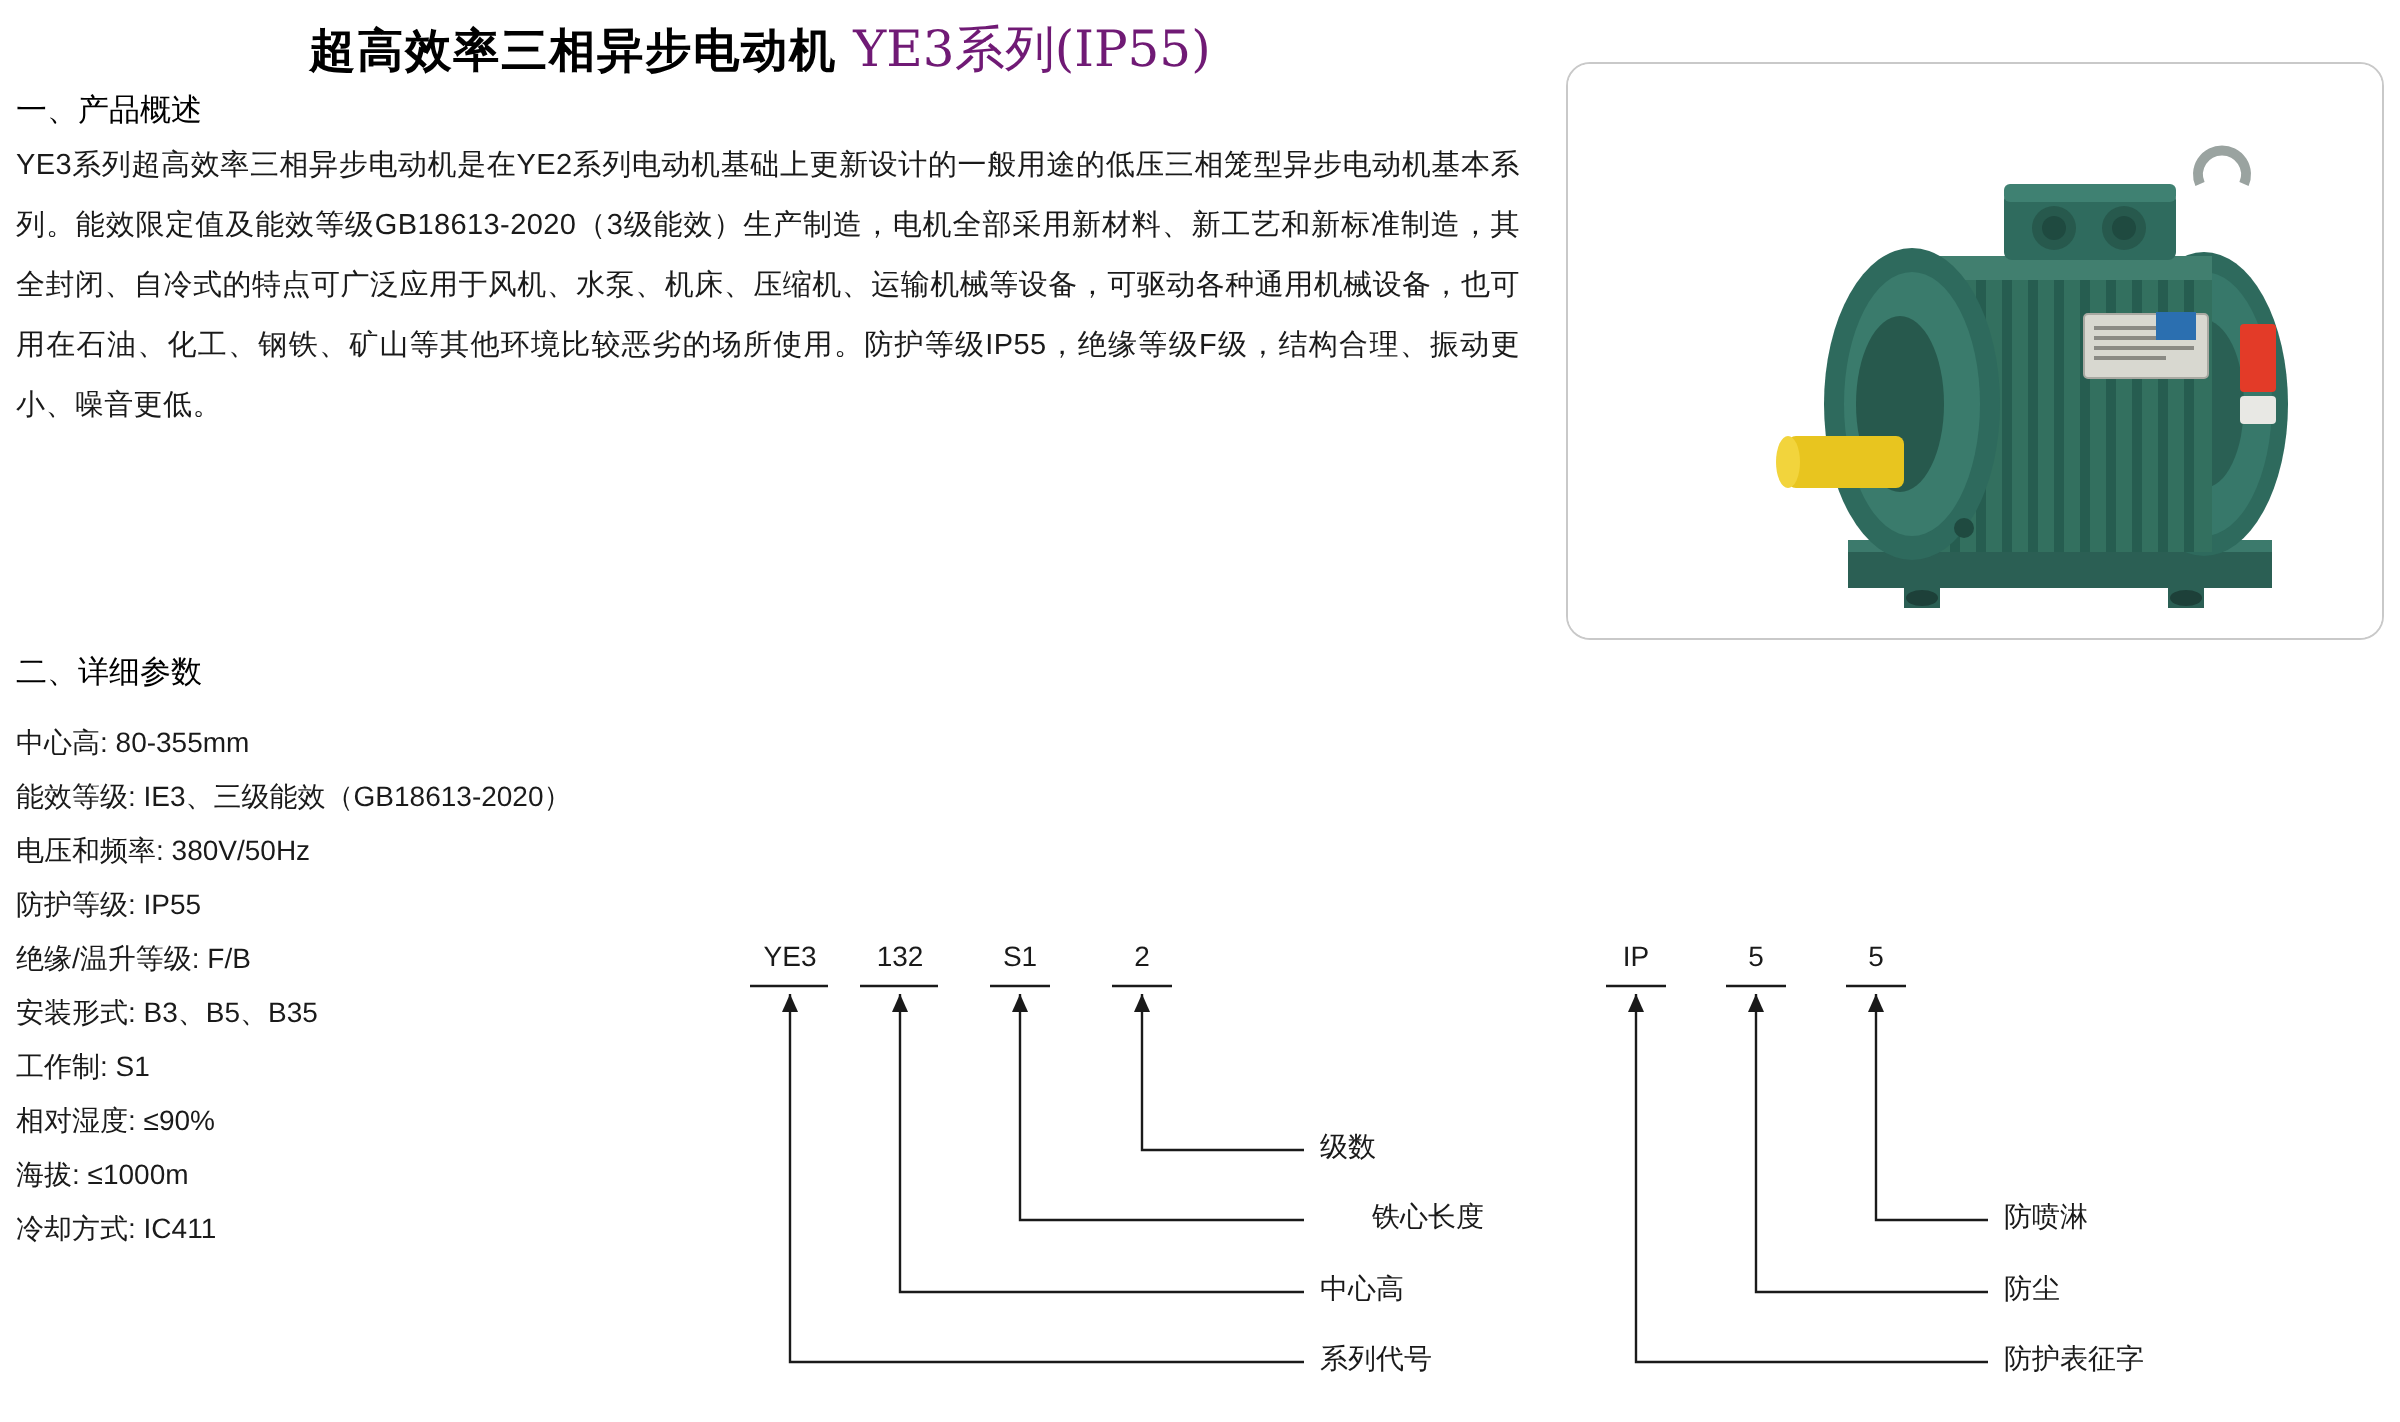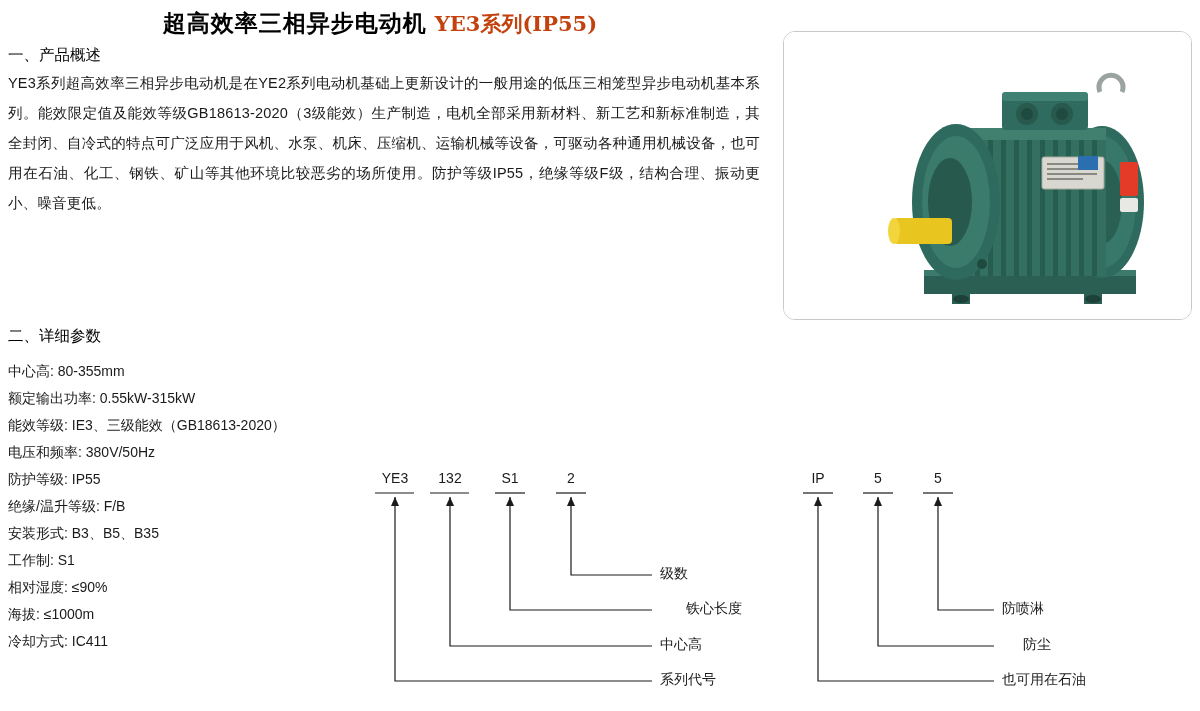--- a/index.html
+++ b/index.html
@@ -27,23 +27,23 @@
   }
   .title-main {
     font-family: "DejaVu Sans", sans-serif;
     font-size: 23px;
     font-weight: bold;
     letter-spacing: 1px;
     color: #000;
   }
   .title-sub {
     font-family: "DejaVu Serif", serif;
-    font-size: 21px;
-    font-weight: bold;
-    color: #c2410c;
+    font-size: 25px;
+    font-weight: normal;
+    color: #701a75;
     margin-left: 8px;
   }
 
   
   .section-heading {
     position: absolute;
     font-size: 15.5px;
     font-weight: normal;
     color: #000;
     white-space: nowrap;
@@ -180,21 +180,20 @@
       <rect x="336" y="166" width="18" height="14" rx="2" fill="#e8e8e4"></rect>
 
       <circle cx="198" cy="232" r="5" fill="#1f4a40"></circle>
     </svg>
   </div>
 
   <div class="section-heading" id="sec2-heading">二、详细参数</div>
 
   <div id="spec-list">
     <div class="spec-item">中心高: 80-355mm</div>
-    <div class="spec-item">额定输出功率: 0.55kW-315kW</div>
     <div class="spec-item">能效等级: IE3、三级能效（GB18613-2020）</div>
     <div class="spec-item">电压和频率: 380V/50Hz</div>
     <div class="spec-item">防护等级: IP55</div>
     <div class="spec-item">绝缘/温升等级: F/B</div>
     <div class="spec-item">安装形式: B3、B5、B35</div>
     <div class="spec-item">工作制: S1</div>
     <div class="spec-item">相对湿度: ≤90%</div>
     <div class="spec-item">海拔: ≤1000m</div>
     <div class="spec-item">冷却方式: IC411</div>
   </div>
@@ -245,17 +244,17 @@
     <div class="code-token" style="left:438px; top:2px; width:40px;">IP</div>
     <div class="code-token" style="left:498px; top:2px; width:40px;">5</div>
     <div class="code-token" style="left:558px; top:2px; width:40px;">5</div>
 
     <div class="code-label" style="left:300px; top:97px;">级数</div>
     <div class="code-label" style="left:300px; top:132px;margin-left:26px;">铁心长度</div>
     <div class="code-label" style="left:300px; top:168px;">中心高</div>
     <div class="code-label" style="left:300px; top:203px;">系列代号</div>
 
     <div class="code-label" style="left:642px; top:132px;">防喷淋</div>
-    <div class="code-label" style="left:663px; top:168px;">防尘</div>
-    <div class="code-label" style="left:642px; top:203px;">也可用在石油</div>
+    <div class="code-label" style="left:642px; top:168px;">防尘</div>
+    <div class="code-label" style="left:642px; top:203px;">防护表征字</div>
   </div>
 
 </div>
 
 </body></html>

